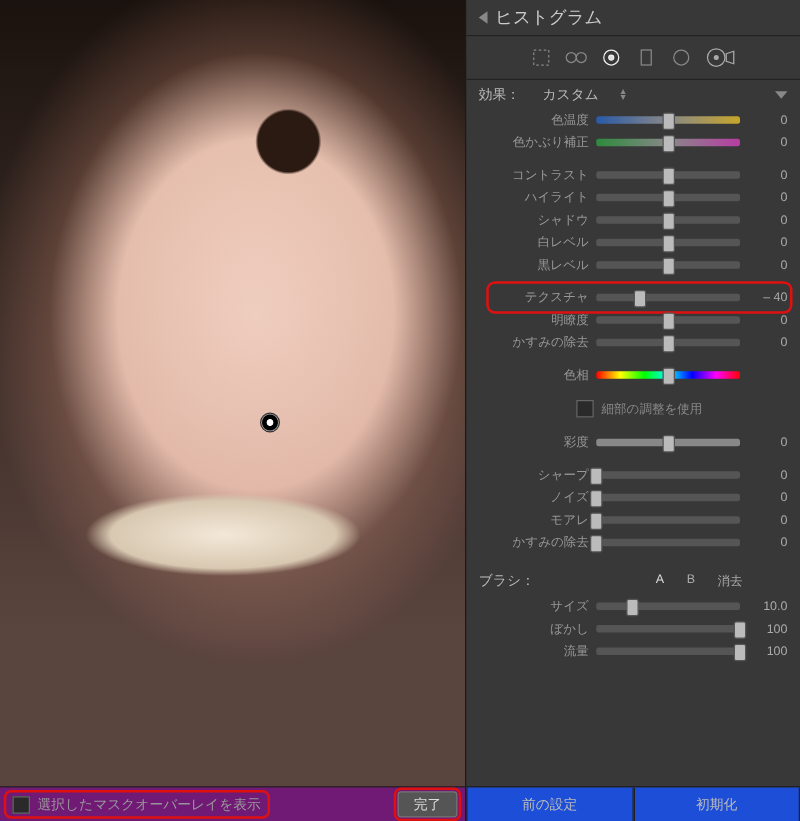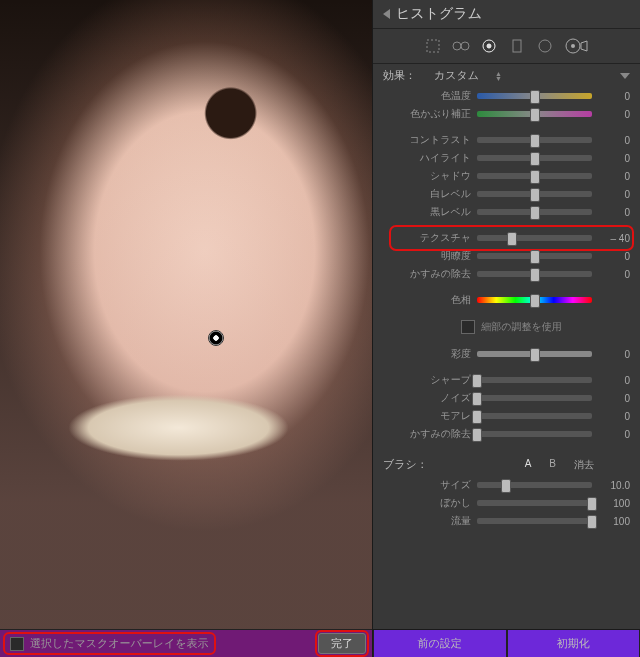--- a/index.html
+++ b/index.html
@@ -44,21 +44,21 @@
 .bar-hue{background:linear-gradient(90deg,#f00,#ff0,#0f0,#0ff,#00f,#f0f,#f00)}
 .bar-sat{background:linear-gradient(90deg,#888,#888)}
 .gap{height:8px}
 .sld.hl-red{outline:2px solid #e01010;outline-offset:2px;border-radius:3px}
 .detail-chk{display:flex;align-items:center;justify-content:center;gap:6px;height:20px;color:#888;font-size:10px}
 .color-swatch{width:26px;height:12px;background:#1a1a1a;border:1px solid #555;position:relative}
 .color-swatch::after{content:"";position:absolute;left:2px;bottom:2px;right:2px;top:6px;border-top:1px solid #666;transform:skewX(-45deg)}
 .brush-head{display:flex;align-items:center;padding:4px 10px 2px;color:#bbb;gap:28px}
 .brush-head .ab{margin-left:auto;display:flex;gap:18px;color:#aaa;font-size:10px}
 .panel-footer{margin-top:auto;height:27px;border-top:1px solid #1a1a1a;display:flex}
-.pf-btn{flex:1;display:flex;align-items:center;justify-content:center;color:#bbb;font-size:11px;background:#6d28d9;border-left:1px solid #222;border-right:1px solid #222}
+.pf-btn{flex:1;display:flex;align-items:center;justify-content:center;color:#bbb;font-size:11px;background:#1d4ed8;border-left:1px solid #222;border-right:1px solid #222}
 </style>
 </head>
 <body>
 
 <div class="app">
 
   <div class="preview">
     <div class="preview-image">
       <div class="brush-pin"></div>
     </div>

